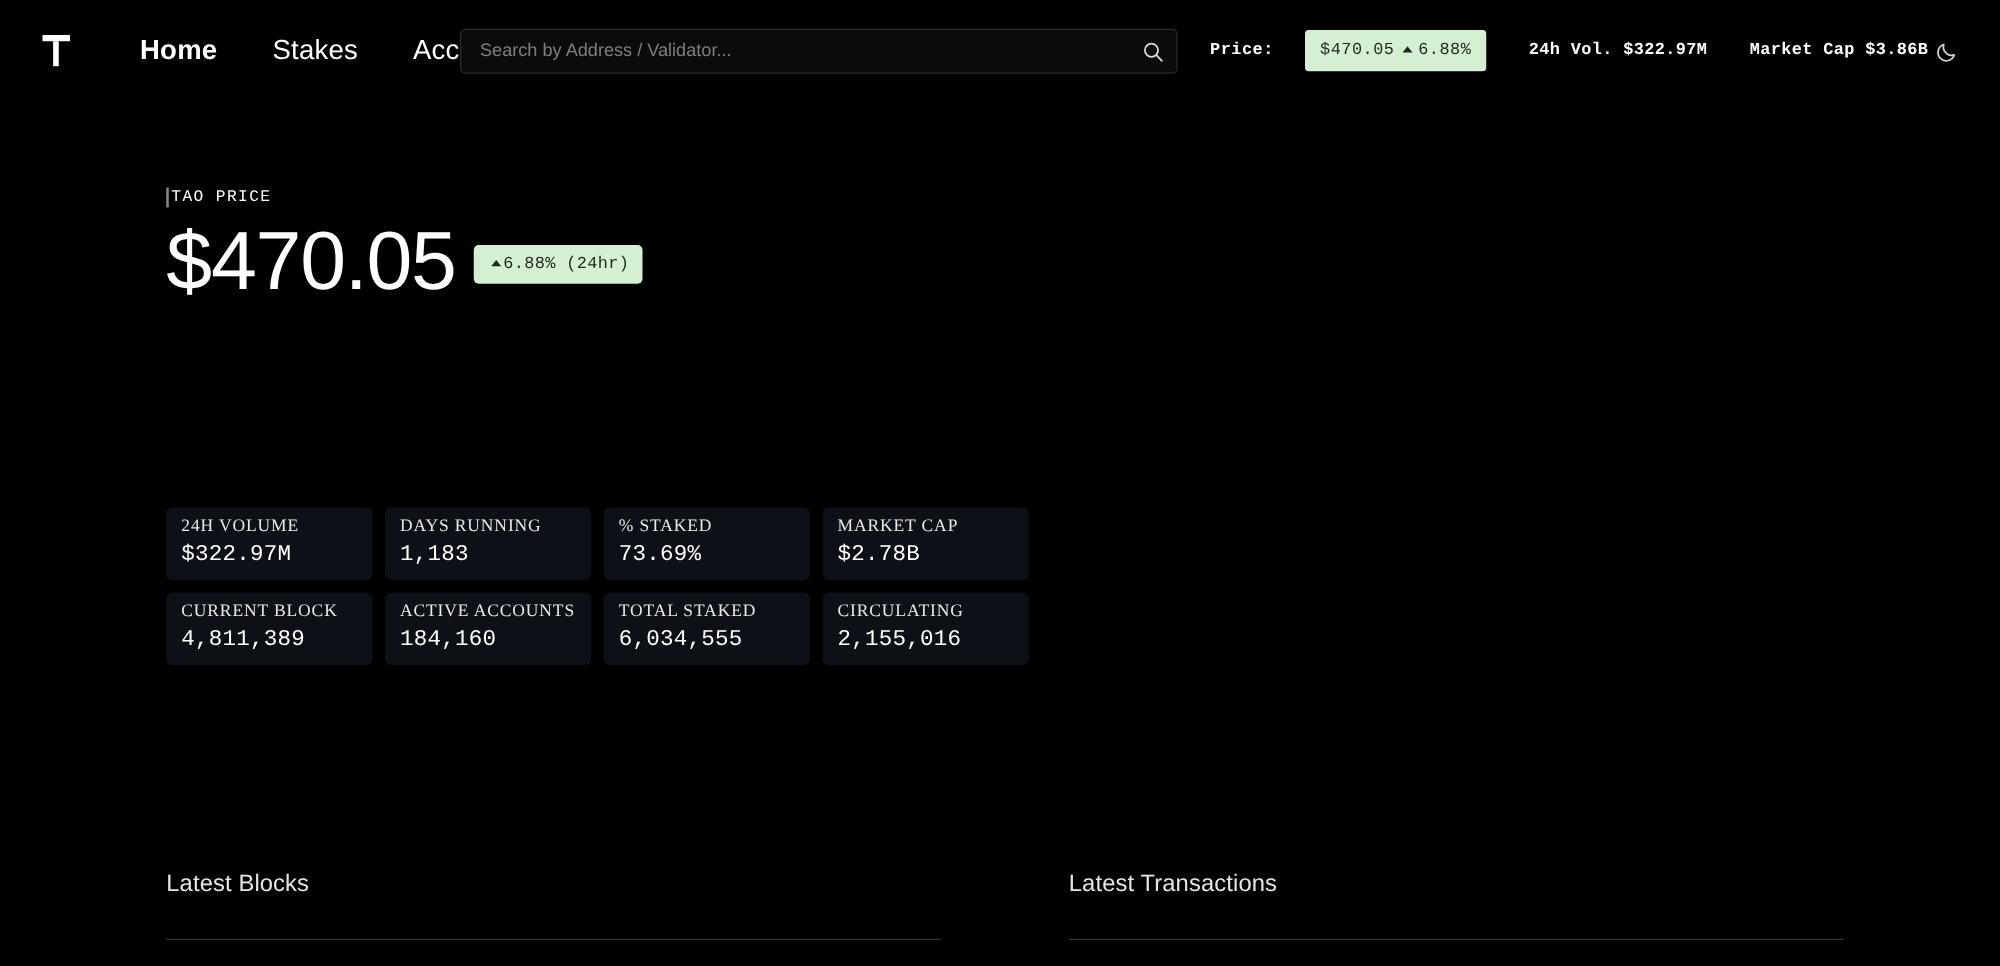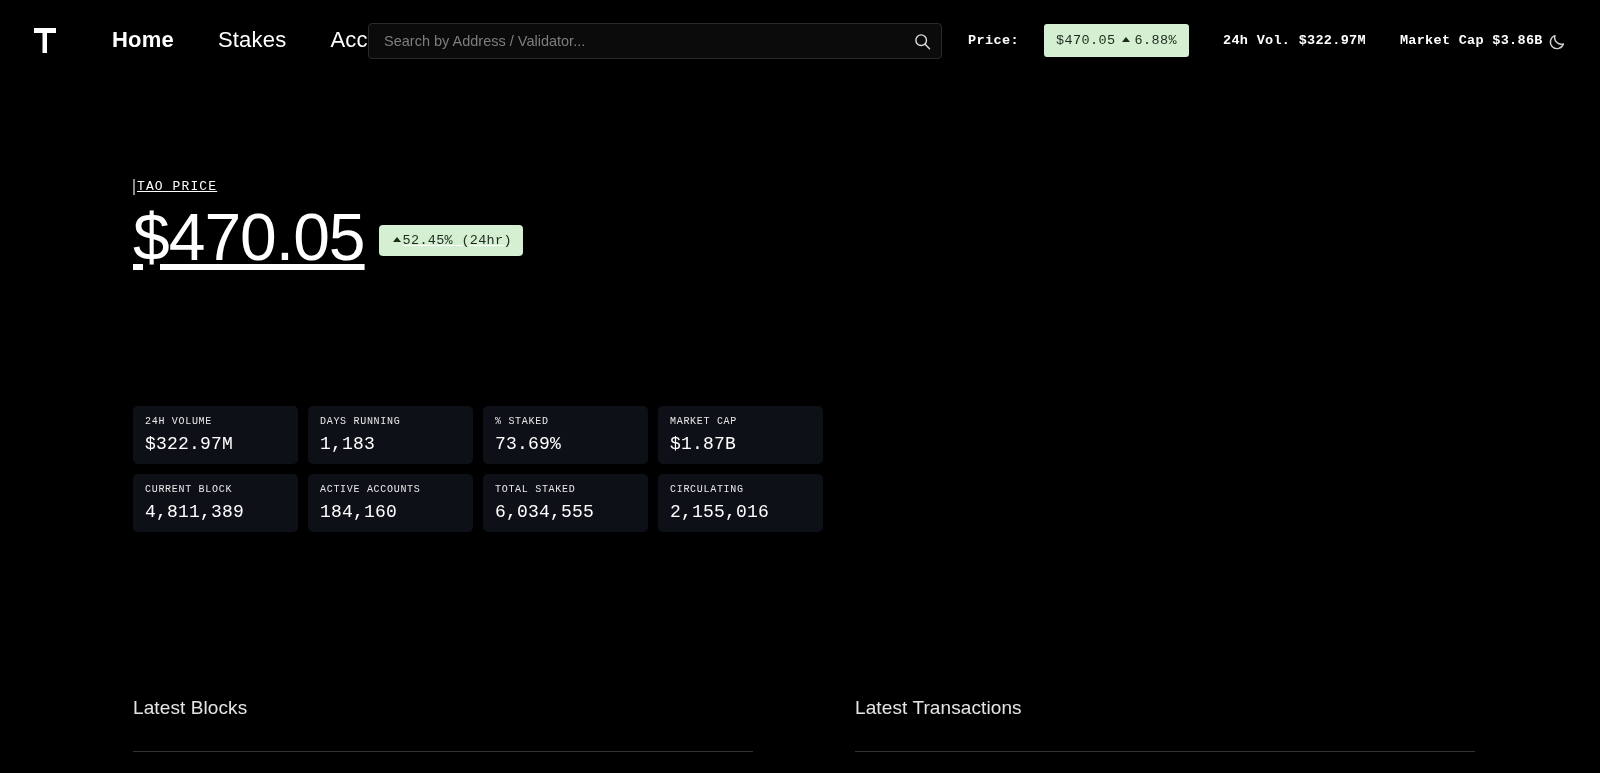--- a/index.html
+++ b/index.html
@@ -147,22 +147,21 @@
     display: flex;
     align-items: center;
     justify-content: center;
     cursor: pointer;
   }
 
   
   .hero {
     position: absolute;
     left: 133px;
-    top: 179px;
-    text-decoration: underline;
+    top: 150px;
   }
   .hero-label {
     font-family: "Liberation Mono", monospace;
     font-size: 13px;
     letter-spacing: 1.1px;
     color: #ffffff;
     border-left: 2px solid #8a8a8a;
     padding-left: 2px;
     line-height: 16px;
     margin-bottom: 9px;
@@ -204,22 +203,22 @@
   }
   .card {
     background: #0d1117;
     border-radius: 5px;
     width: 165px;
     height: 58px;
     padding: 9px 12px 0 12px;
     box-sizing: border-box;
   }
   .card-label {
-    font-family: Liberation Mono, monospace;
-    font-size: 10px;
+    font-family: Liberation Serif, serif;
+    font-size: 14px;
     letter-spacing: 0.7px;
     color: #e8e8e8;
     line-height: 14px;
   }
   .card-value {
     font-family: "Liberation Mono", monospace;
     font-size: 18px;
     letter-spacing: 0.2px;
     color: #ffffff;
     line-height: 26px;
@@ -300,41 +299,41 @@
       </svg>
     </div>
   </div>
 
   <div class="hero">
     <div class="hero-label">TAO PRICE</div>
     <div class="hero-row">
       <div class="hero-price">$470.05</div>
       <div class="hero-change">
         <span class="caret-up"></span>
-        <span>52.45% (24hr)</span>
+        <span>6.88% (24hr)</span>
       </div>
     </div>
   </div>
 
   <div class="cards">
     <div class="card">
       <div class="card-label">24H VOLUME</div>
       <div class="card-value">$322.97M</div>
     </div>
     <div class="card">
       <div class="card-label">DAYS RUNNING</div>
       <div class="card-value">1,183</div>
     </div>
     <div class="card">
       <div class="card-label">% STAKED</div>
       <div class="card-value">73.69%</div>
     </div>
     <div class="card">
       <div class="card-label">MARKET CAP</div>
-      <div class="card-value">$1.87B</div>
+      <div class="card-value">$2.78B</div>
     </div>
     <div class="card">
       <div class="card-label">CURRENT BLOCK</div>
       <div class="card-value">4,811,389</div>
     </div>
     <div class="card">
       <div class="card-label">ACTIVE ACCOUNTS</div>
       <div class="card-value">184,160</div>
     </div>
     <div class="card">

